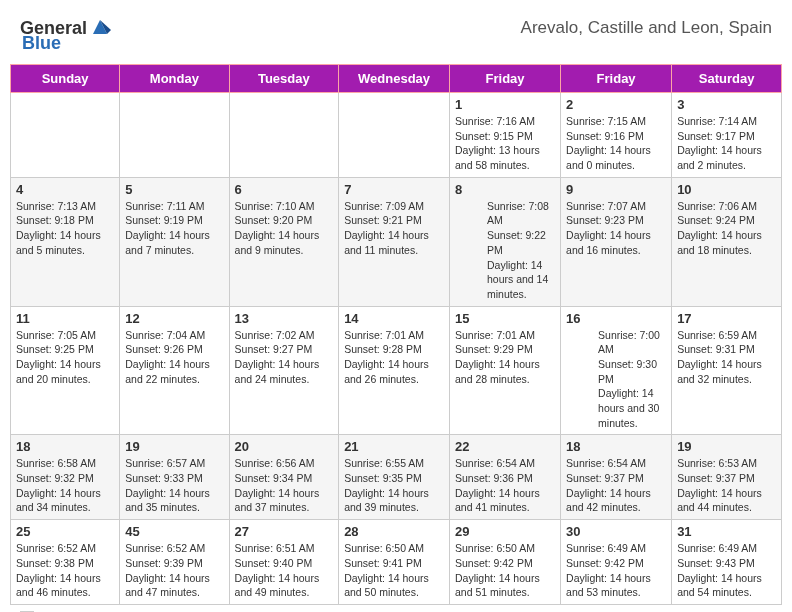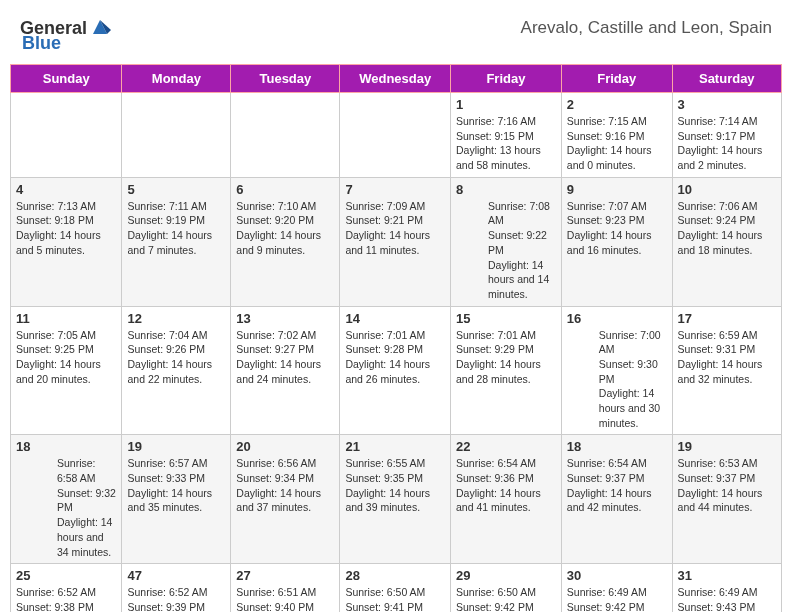--- a/index.html
+++ b/index.html
@@ -239,21 +239,21 @@
           <td>
             <span class="day-num">17</span>
             <div class="day-info" style="white-space: pre-line;">Sunrise: 6:59 AM
 Sunset: 9:31 PM
 Daylight: 14 hours and 32 minutes.</div>
           </td>
         </tr>
         <tr>
           <td>
             <span class="day-num">18</span>
-            <div class="day-info" style="white-space: pre-line; margin-left: 41px;">Sunrise: 6:58 AM
+            <div class="day-info" style="white-space: pre-line;">Sunrise: 6:58 AM
 Sunset: 9:32 PM
 Daylight: 14 hours and 34 minutes.</div>
           </td>
           <td>
             <span class="day-num">19</span>
             <div class="day-info" style="white-space: pre-line;">Sunrise: 6:57 AM
 Sunset: 9:33 PM
 Daylight: 14 hours and 35 minutes.</div>
           </td>
           <td>
@@ -288,21 +288,21 @@
           </td>
         </tr>
         <tr>
           <td>
             <span class="day-num">25</span>
             <div class="day-info" style="white-space: pre-line;">Sunrise: 6:52 AM
 Sunset: 9:38 PM
 Daylight: 14 hours and 46 minutes.</div>
           </td>
           <td>
-            <span class="day-num">47</span>
+            <span class="day-num">45</span>
             <div class="day-info" style="white-space: pre-line;">Sunrise: 6:52 AM
 Sunset: 9:39 PM
 Daylight: 14 hours and 47 minutes.</div>
           </td>
           <td>
             <span class="day-num">27</span>
             <div class="day-info" style="white-space: pre-line;">Sunrise: 6:51 AM
 Sunset: 9:40 PM
 Daylight: 14 hours and 49 minutes.</div>
           </td>

